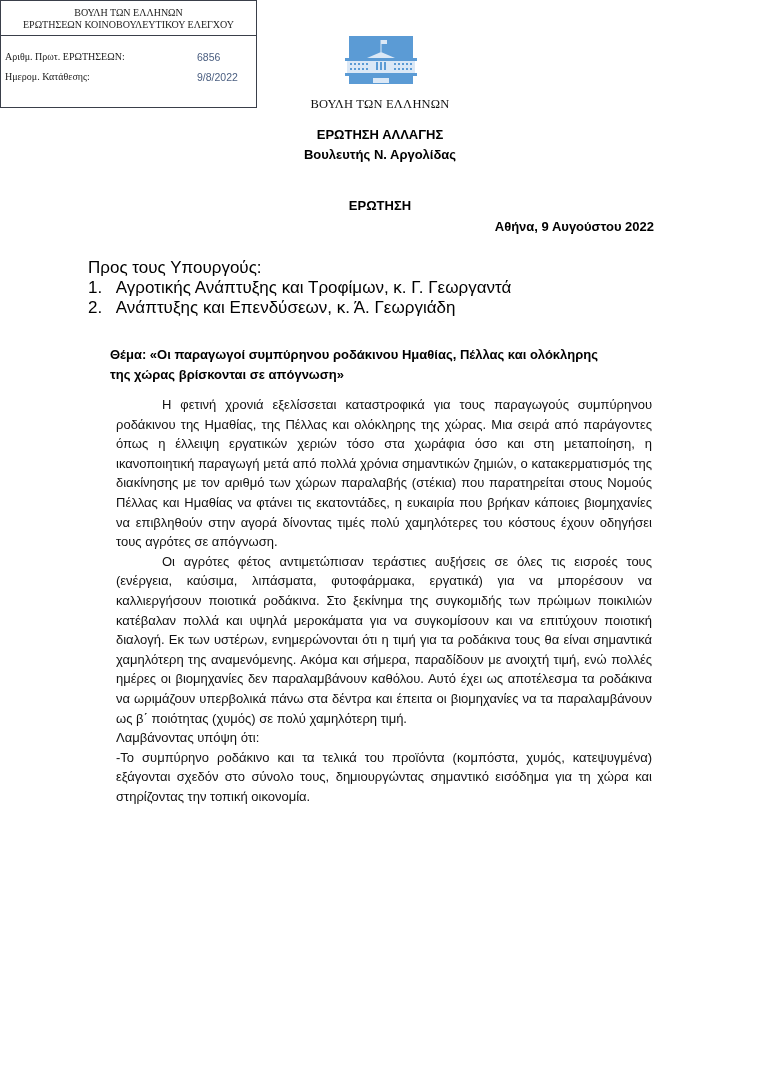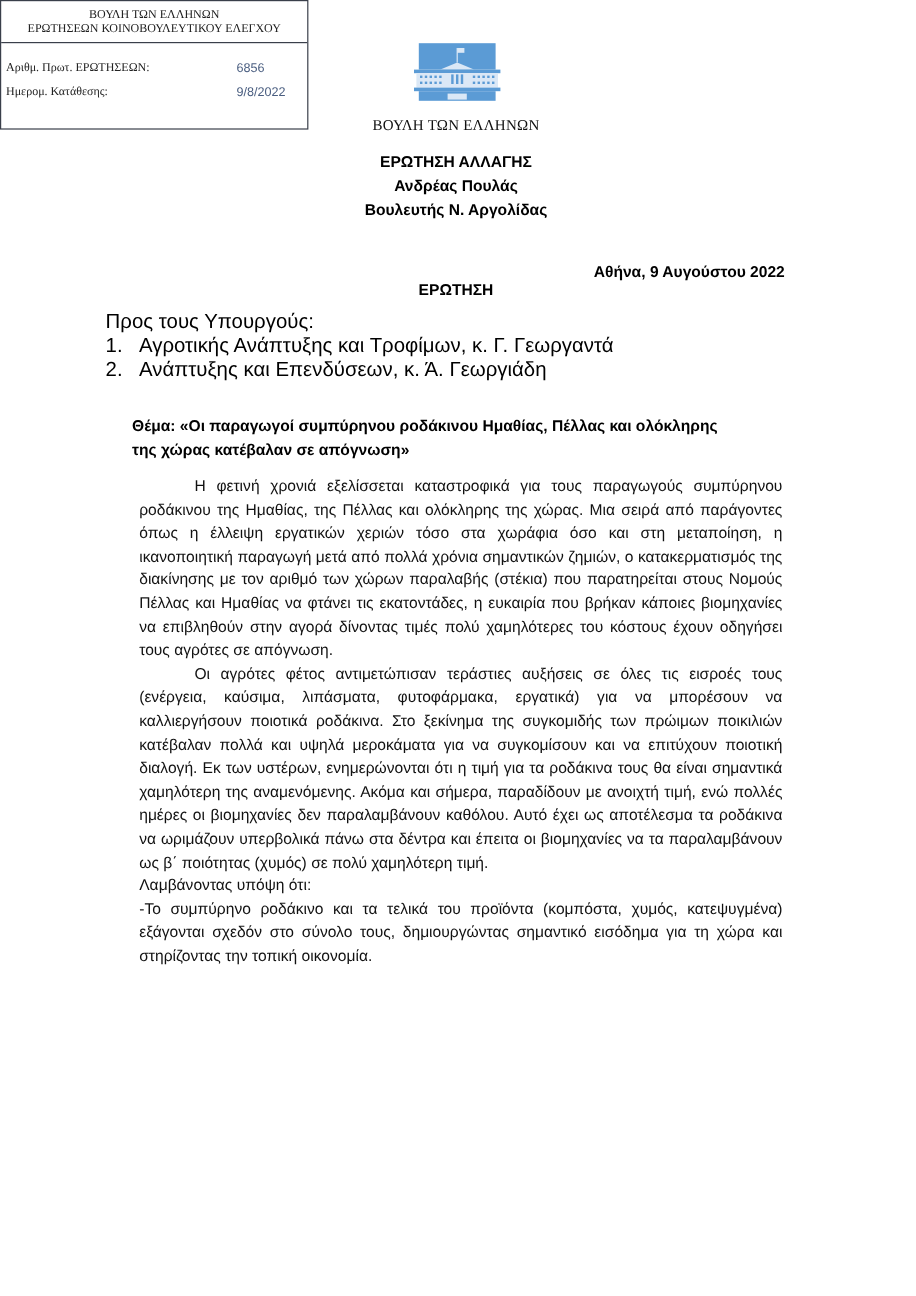--- a/index.html
+++ b/index.html
@@ -103,42 +103,41 @@
     </g>
     <rect x="2" y="39" width="72" height="3" fill="#5b9bd5"></rect>
     <rect x="6" y="42" width="64" height="8" fill="#5b9bd5"></rect>
     <rect x="30" y="44" width="16" height="5" fill="#dbe8f6"></rect>
   </svg>
 </div>
 <div class="logo-caption">ΒΟΥΛΗ ΤΩΝ ΕΛΛΗΝΩΝ</div>
 
 <div class="center-block" style="top:125px;">
   <div>ΕΡΩΤΗΣΗ ΑΛΛΑΓΗΣ</div>
-  <div>Ανδρέας Πουλάς</div>
   <div>Βουλευτής Ν. Αργολίδας</div>
 </div>
 
-<div class="center-block" style="top:196px;margin-top:36px;">ΕΡΩΤΗΣΗ</div>
+<div class="center-block" style="top:196px;">ΕΡΩΤΗΣΗ</div>
 <div class="date-line">Αθήνα, 9 Αυγούστου 2022</div>
 
 <div class="recipients">
   <div>Προς τους Υπουργούς:</div>
   <div>
     <span class="num">1.</span>
     <span>Αγροτικής Ανάπτυξης και Τροφίμων, κ. Γ. Γεωργαντά</span>
   </div>
   <div>
     <span class="num">2.</span>
     <span>Ανάπτυξης και Επενδύσεων, κ. Ά. Γεωργιάδη</span>
   </div>
 </div>
 
 <div class="subject">
   <div>Θέμα: «Οι παραγωγοί συμπύρηνου ροδάκινου Ημαθίας, Πέλλας και ολόκληρης</div>
-  <div>της χώρας κατέβαλαν σε απόγνωση»</div>
+  <div>της χώρας βρίσκονται σε απόγνωση»</div>
 </div>
 
 <div class="body-text">
   <p>Η φετινή χρονιά εξελίσσεται καταστροφικά για τους παραγωγούς συμπύρηνου ροδάκινου της Ημαθίας, της Πέλλας και ολόκληρης της χώρας. Μια σειρά από παράγοντες όπως η έλλειψη εργατικών χεριών τόσο στα χωράφια όσο και στη μεταποίηση, η ικανοποιητική παραγωγή μετά από πολλά χρόνια σημαντικών  ζημιών, ο κατακερματισμός της διακίνησης με τον αριθμό των χώρων παραλαβής (στέκια) που παρατηρείται στους Νομούς Πέλλας και Ημαθίας να φτάνει τις εκατοντάδες, η ευκαιρία που βρήκαν κάποιες βιομηχανίες να επιβληθούν στην αγορά δίνοντας τιμές πολύ χαμηλότερες του κόστους έχουν οδηγήσει τους αγρότες σε απόγνωση.</p>
   <p>Οι αγρότες φέτος αντιμετώπισαν τεράστιες αυξήσεις σε όλες τις εισροές τους (ενέργεια, καύσιμα, λιπάσματα, φυτοφάρμακα, εργατικά) για να μπορέσουν να καλλιεργήσουν ποιοτικά ροδάκινα. Στο ξεκίνημα της συγκομιδής των πρώιμων ποικιλιών κατέβαλαν πολλά και υψηλά μεροκάματα για να συγκομίσουν και να επιτύχουν ποιοτική διαλογή. Εκ των υστέρων, ενημερώνονται ότι η τιμή για τα ροδάκινα τους θα είναι σημαντικά χαμηλότερη της αναμενόμενης. Ακόμα και σήμερα, παραδίδουν με ανοιχτή τιμή, ενώ πολλές ημέρες οι βιομηχανίες δεν παραλαμβάνουν καθόλου. Αυτό έχει ως αποτέλεσμα τα ροδάκινα να ωριμάζουν υπερβολικά πάνω στα δέντρα και έπειτα οι βιομηχανίες να τα παραλαμβάνουν ως β΄ ποιότητας (χυμός) σε πολύ χαμηλότερη τιμή.</p>
   <p class="noindent">Λαμβάνοντας υπόψη ότι:</p>
   <p class="noindent">-Το συμπύρηνο ροδάκινο και τα τελικά του προϊόντα (κομπόστα, χυμός, κατεψυγμένα) εξάγονται σχεδόν στο σύνολο τους, δημιουργώντας σημαντικό εισόδημα για τη χώρα και στηρίζοντας την τοπική οικονομία.</p>
 </div>
 
 </body></html>

